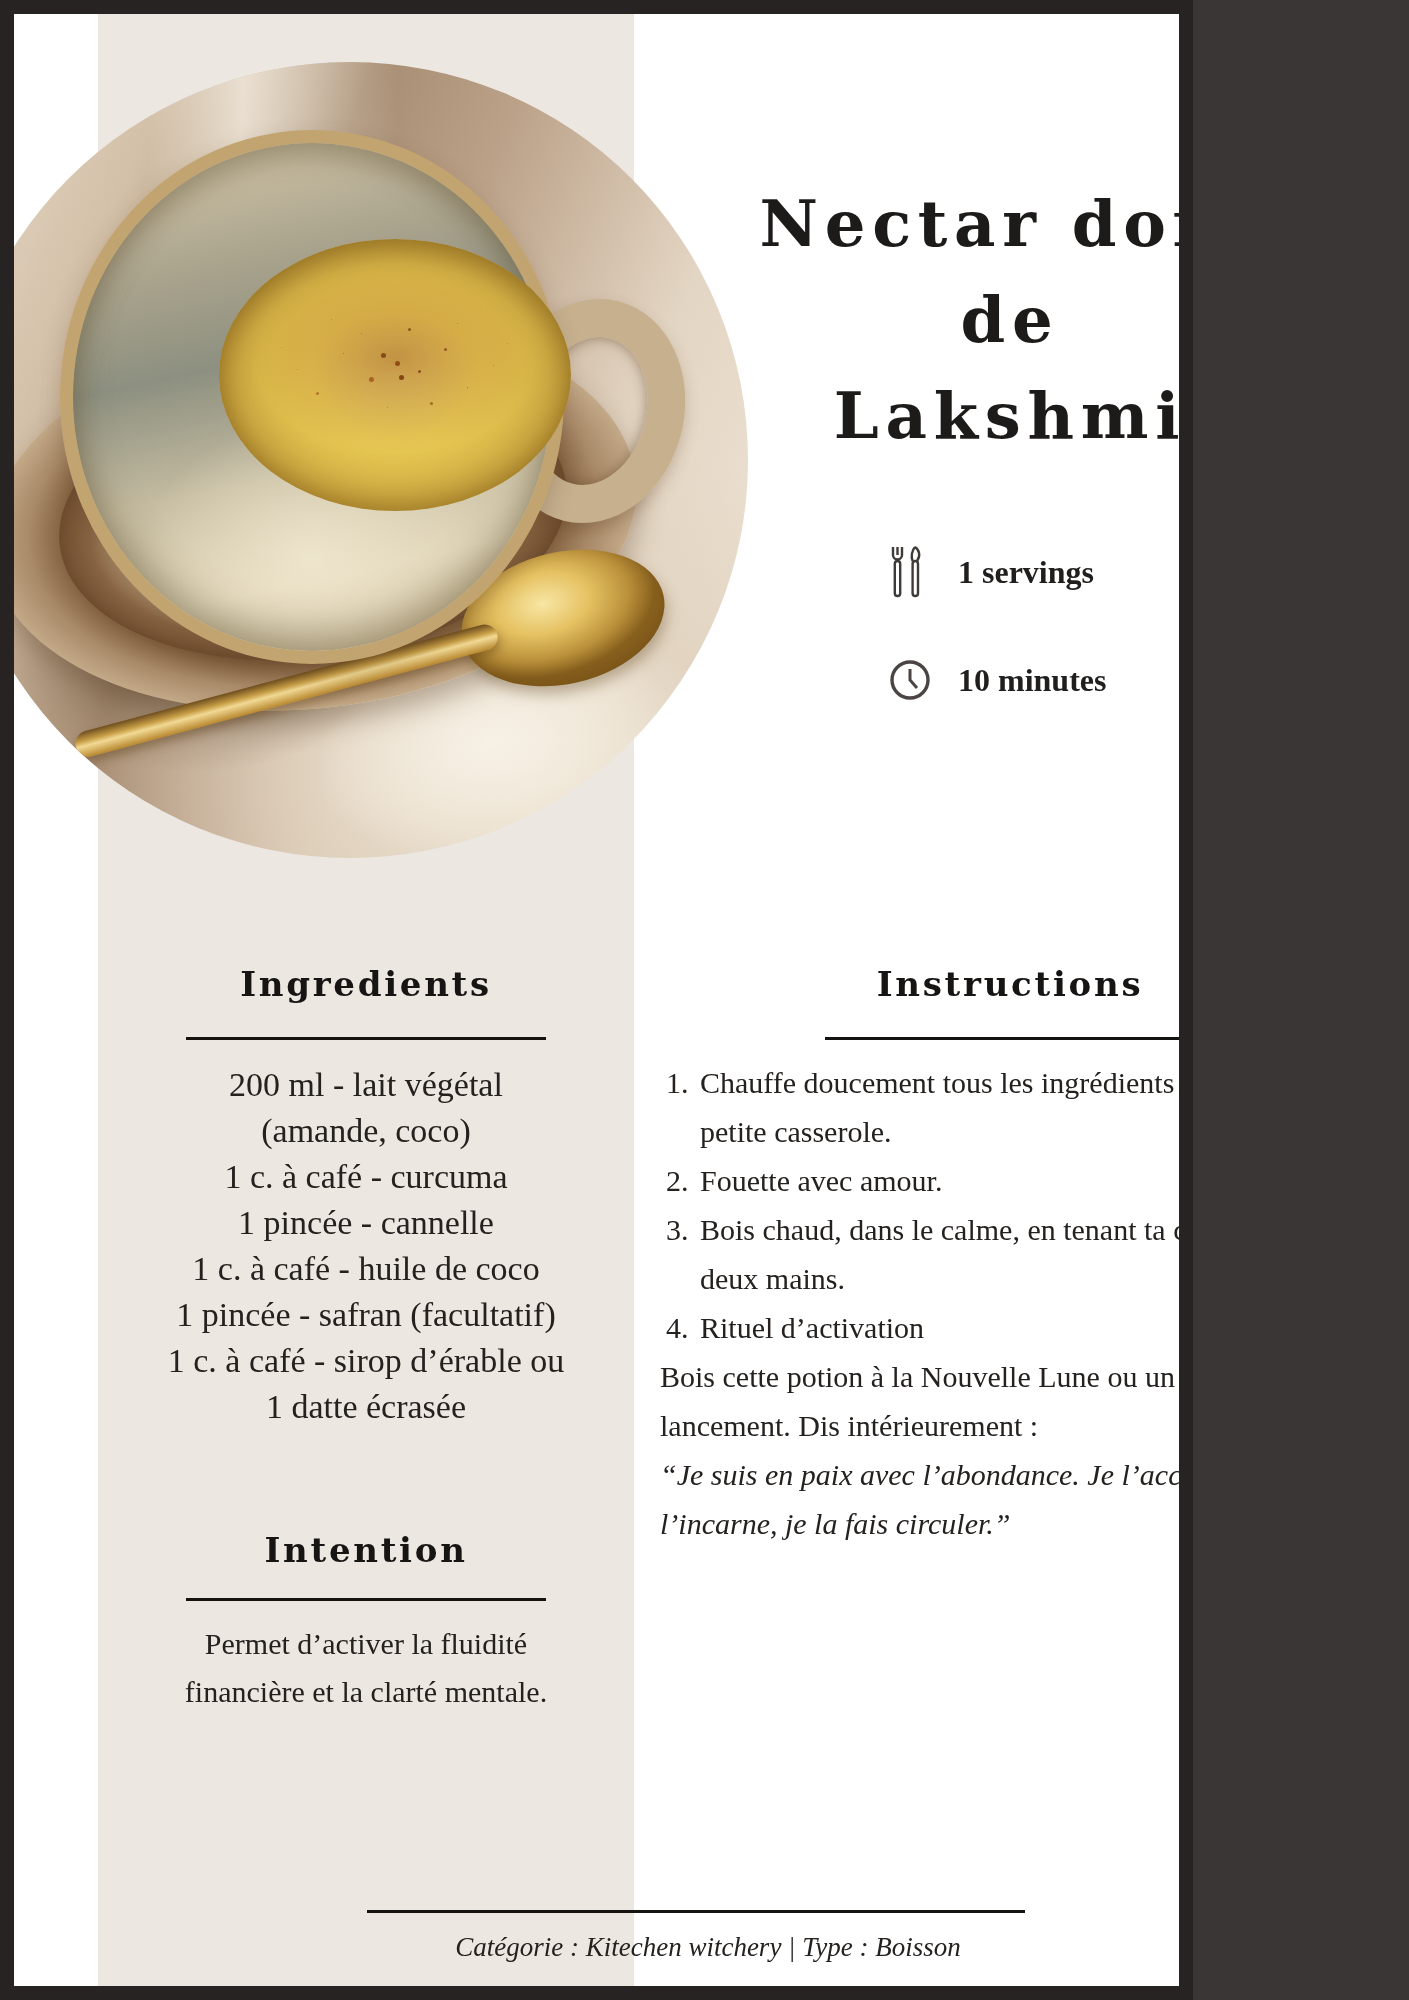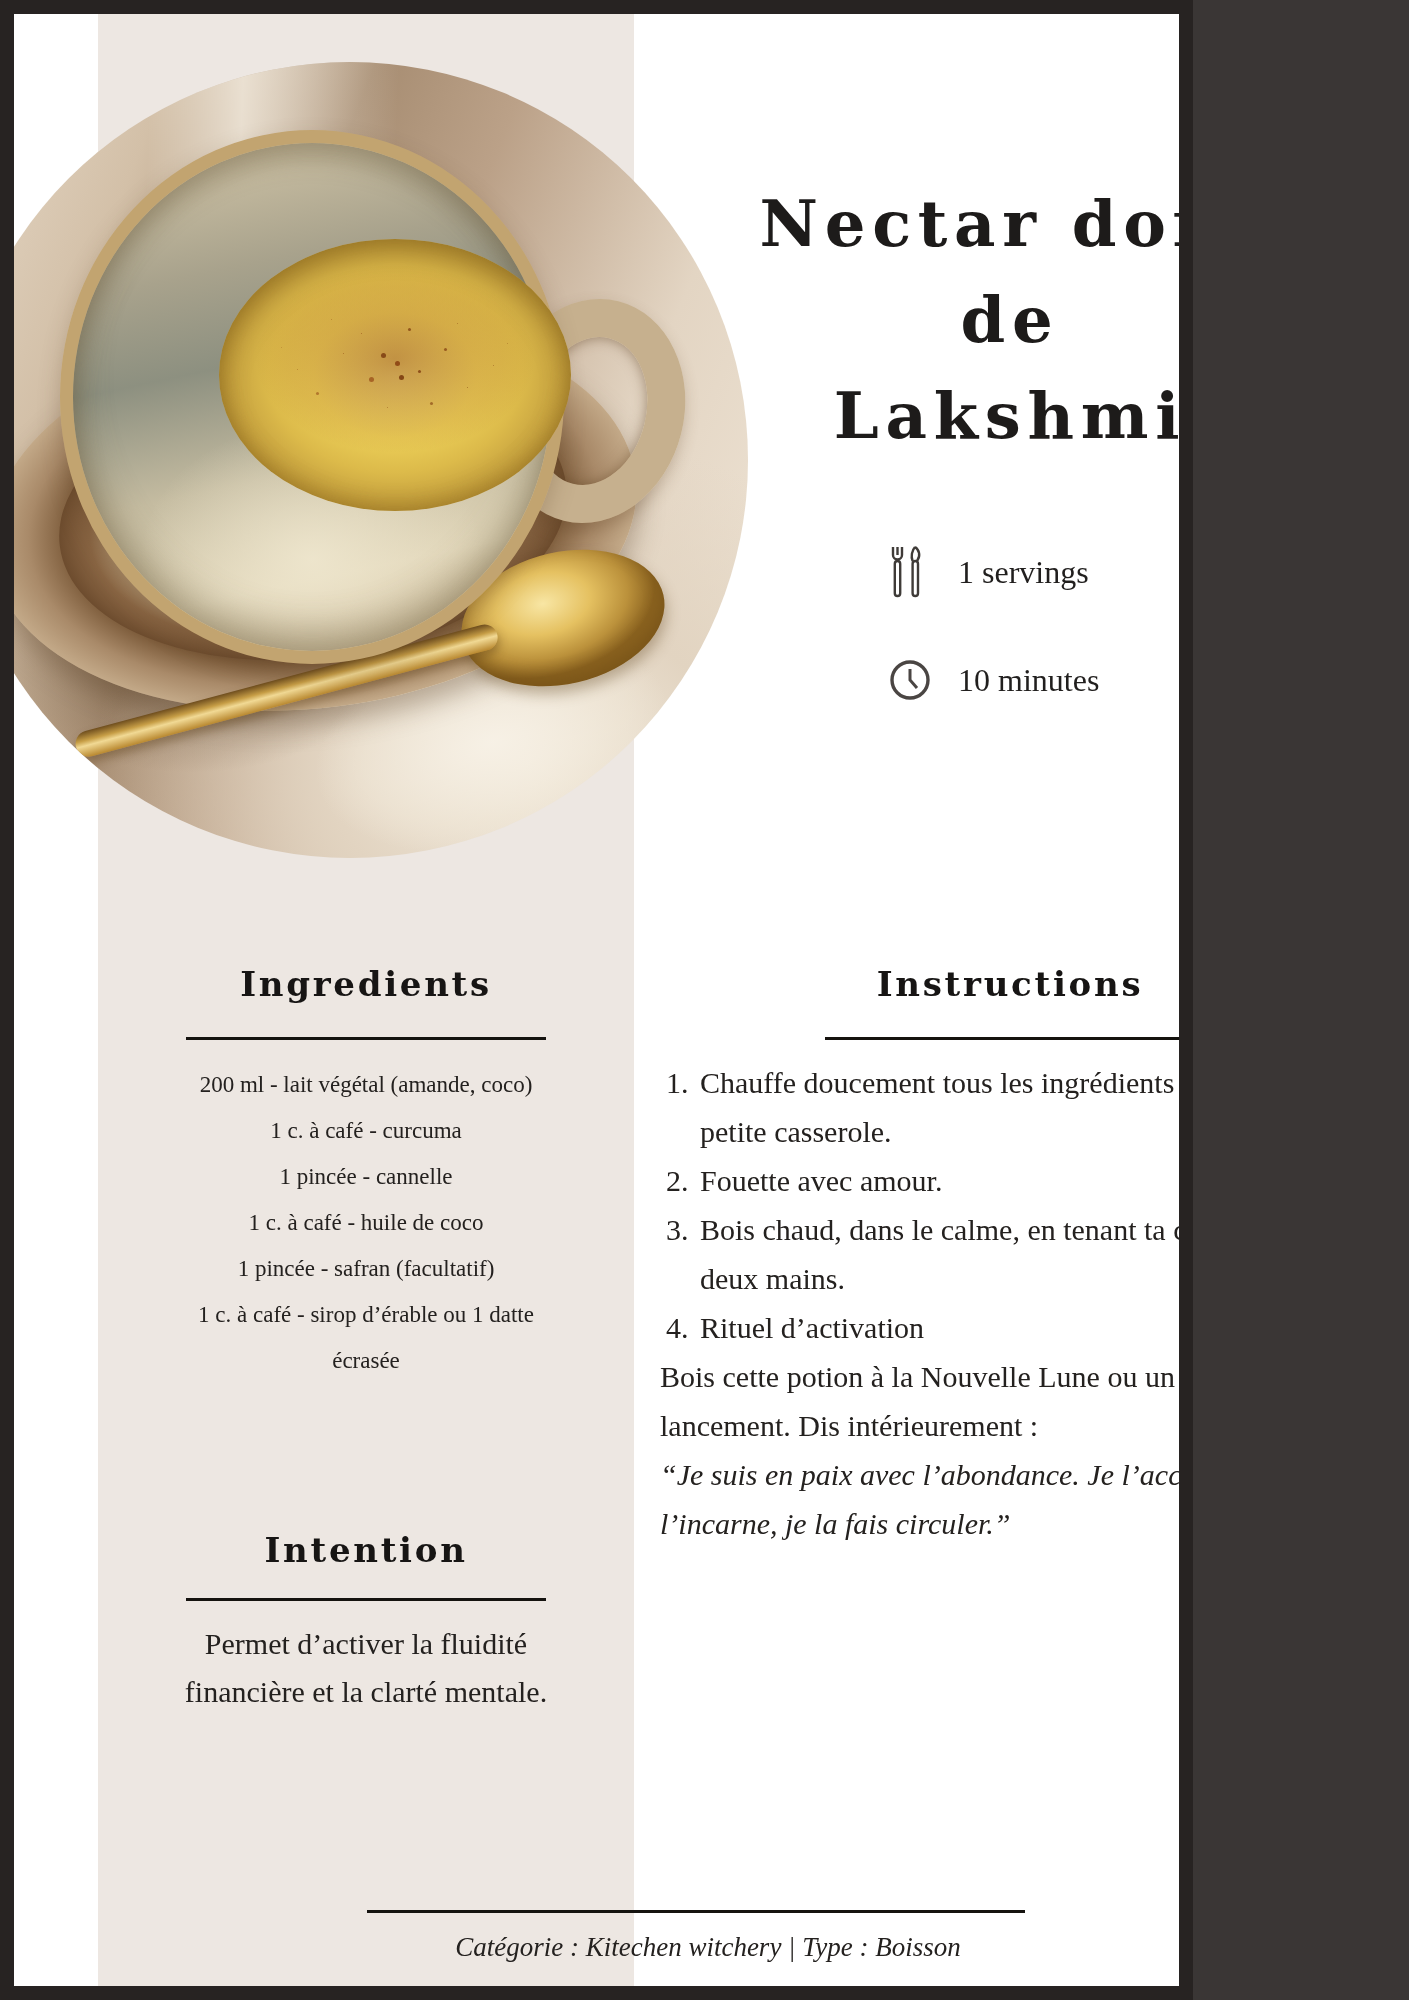--- a/index.html
+++ b/index.html
@@ -54,32 +54,32 @@
     background:linear-gradient(180deg,#6f4e1e 0%,#c79e46 35%,#f1d994 55%,#b9882f 100%);
     box-shadow:0 6px 10px rgba(90,60,20,.4);}
   .spoon-bowl{position:absolute;left:508px;top:490px;width:206px;height:132px;border-radius:50%;transform:rotate(-13deg);
     background:radial-gradient(55% 55% at 42% 36%, #f8e6a4 0%, #e5c161 42%, #bb913b 76%, #8a621f 100%);
     box-shadow:inset 0 -8px 16px rgba(110,75,20,.55), 0 8px 14px rgba(90,60,20,.35);}
 
   
   .title{position:absolute;left:634px;top:176px;width:752px;margin:0;text-align:center;z-index:6;
     font-family:"DejaVu Serif","Liberation Serif",serif;font-weight:700;font-size:64px;line-height:96px;
     letter-spacing:.105em;color:#1d1b1a;}
-  .meta{position:absolute;left:888px;top:544px;z-index:6;}
+  .meta{position:absolute;left:888px;top:544px;z-index:6;font-weight:bold;}
   .meta-row{display:flex;align-items:center;height:56px;margin-bottom:52px;}
   .meta-icon{width:54px;display:flex;justify-content:flex-start;align-items:center;}
   .meta-label{font-size:32px;color:#211f1e;margin-left:16px;white-space:nowrap;}
 
   .section-heading{position:absolute;margin:0;text-align:center;z-index:6;
     font-family:"DejaVu Serif","Liberation Serif",serif;font-weight:700;font-size:34px;line-height:56px;
     letter-spacing:.08em;color:#171514;}
   .rule{position:absolute;height:3px;background:#15130f;z-index:6;}
 
   .ingredients-list{position:absolute;left:166px;top:1062px;width:400px;text-align:center;z-index:6;
-    font-size:23px;line-height:46px;color:#24211f;}
+    font-size:34px;line-height:46px;color:#24211f;}
   .intention-text{position:absolute;left:151px;top:1620px;width:430px;text-align:center;z-index:6;
     font-size:30px;line-height:48px;color:#24211f;}
 
   .instructions-body{position:absolute;left:660px;top:1058px;width:660px;z-index:6;
     font-size:30px;line-height:49px;color:#24211f;}
   .step{position:relative;padding-left:40px;}
   .step-num{position:absolute;left:6px;top:0;}
   .note{margin:0;}
   .quote{margin:0;font-style:italic;}
 

